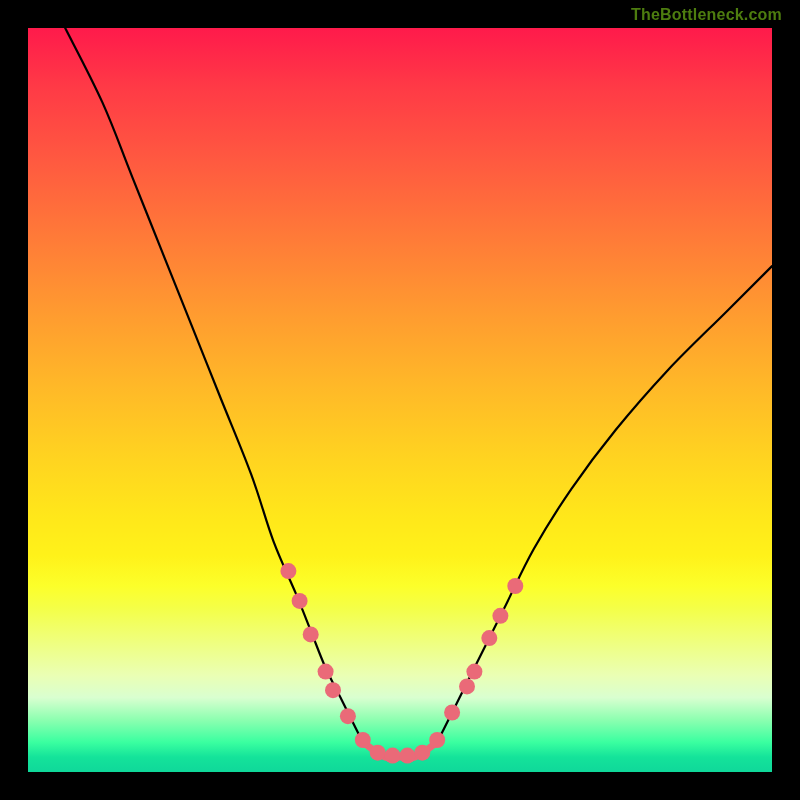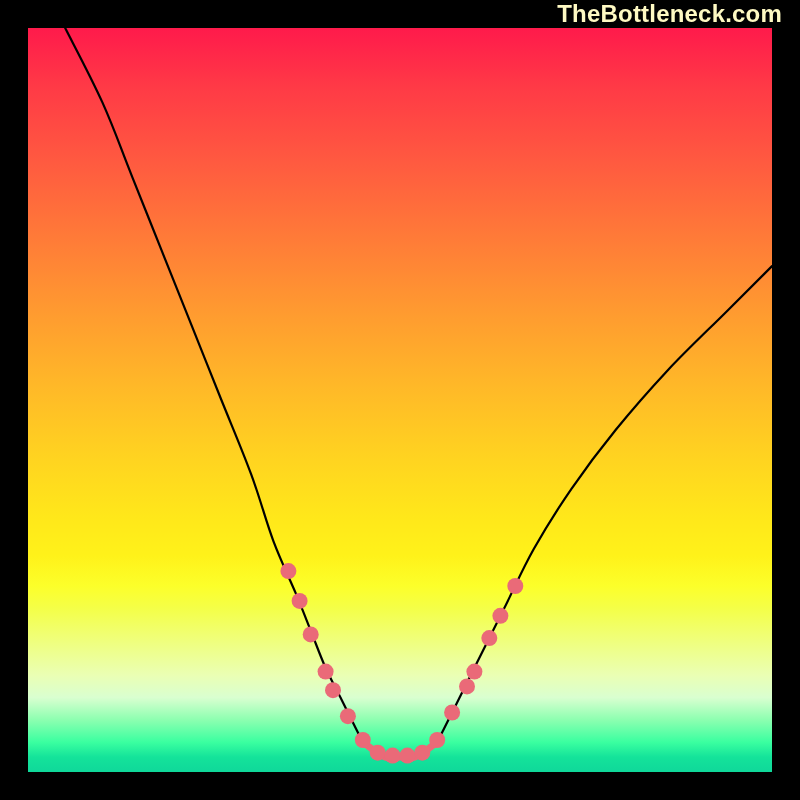--- a/index.html
+++ b/index.html
@@ -12,24 +12,24 @@
     font-family: Arial, Helvetica, sans-serif;
   }
   .frame {
     position: relative;
     width: 800px;
     height: 800px;
     background: #000;
   }
   .watermark {
     position: absolute;
-    top: 0;
+    top: 6px;
     right: 18px;
-    color: #fef9c3;
-    font-size: 24px;
+    color: #4d7c0f;
+    font-size: 16px;
     font-weight: 600;
     letter-spacing: 0.2px;
     z-index: 10;
   }
   .plot-area {
     position: absolute;
     left: 28px;
     top: 28px;
     width: 744px;
     height: 744px;

